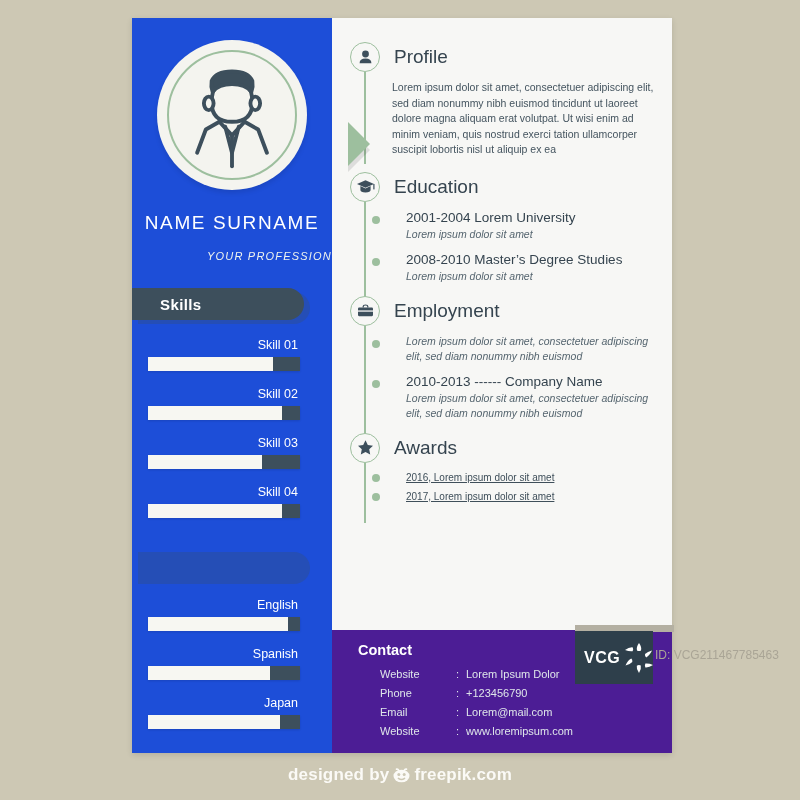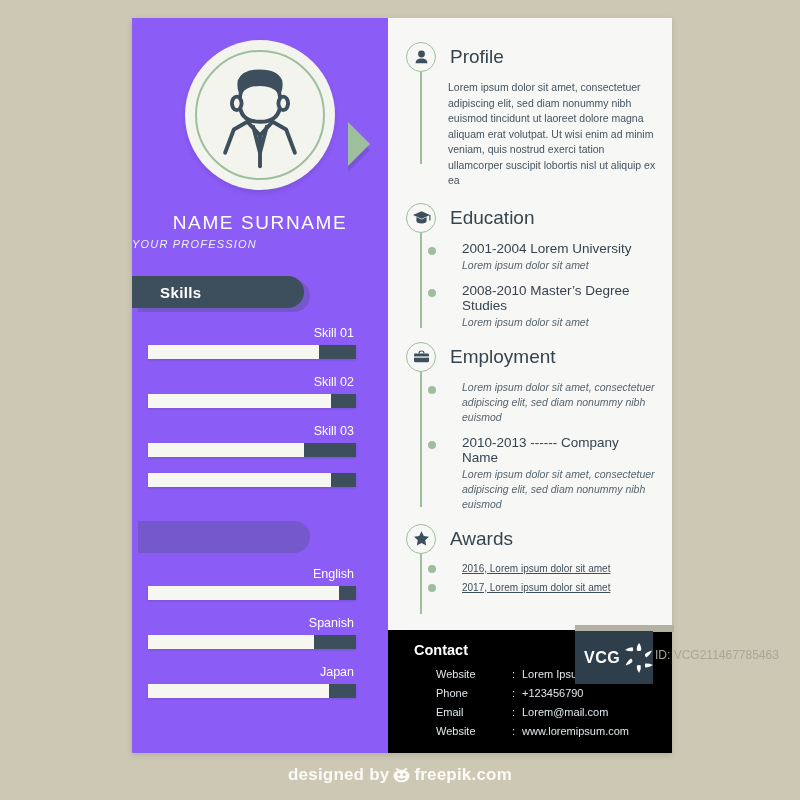--- a/index.html
+++ b/index.html
@@ -19,22 +19,22 @@
   #resume {
     position: absolute;
     left: 132px; top: 18px;
     width: 540px; height: 735px;
     display: flex;
     box-shadow: 0 2px 6px rgba(0,0,0,.12);
   }
 
   
   #left-col {
-    width: 256px;
-    background: #8b5cf6;
+    width: 200px;
+    background: #1d4ed8;
     position: relative;
     flex: none;
   }
 
   
   #notch {
     position: absolute;
     left: 216px; top: 104px;
     width: 0; height: 0;
     border-top: 22px solid transparent;
@@ -76,22 +76,22 @@
 
   #name {
     margin-top: 22px;
     text-align: center;
     color: #ffffff;
     font-size: 19px;
     letter-spacing: 1.6px;
     font-weight: 400;
   }
   #profession {
-    margin-top: 4px;
-    text-align: left;
+    margin-top: 16px;
+    text-align: right;
     color: #eef3ee;
     font-size: 11px;
     font-style: italic;
     letter-spacing: 1.2px;
   }
 
   
   .pill-wrap {
     position: relative;
     margin-top: 26px;
@@ -226,21 +226,21 @@
     position: absolute;
     left: -20.5px; top: 5px;
     width: 8px; height: 8px;
     border-radius: 50%;
     background: #9dbf9e;
   }
   .award-text { color: #3f4f5a; font-size: 10px; line-height: 17px; text-decoration: underline; }
 
   
   #contact {
-    background: #000000;
+    background: #4c1d95;
     height: 123px;
     padding: 12px 0 0 26px;
     position: relative;
   }
   #contact-title {
     color: #ffffff;
     font-size: 14.5px;
     font-weight: bold;
     margin-bottom: 7px;
   }
@@ -358,20 +358,21 @@
             <div class="bar-fill" style="width: 88%;"></div>
           </div>
         </div>
         <div class="bar-group">
           <div class="bar-label">Skill 03</div>
           <div class="bar-track">
             <div class="bar-fill" style="width: 75%;"></div>
           </div>
         </div>
         <div class="bar-group">
+          <div class="bar-label">Skill 04</div>
           <div class="bar-track">
             <div class="bar-fill" style="width: 88%;"></div>
           </div>
         </div>
       </div>
 
     <div class="pill-wrap" style="margin-top:30px;">
       <div class="pill-shadow"></div>
     </div>
 

